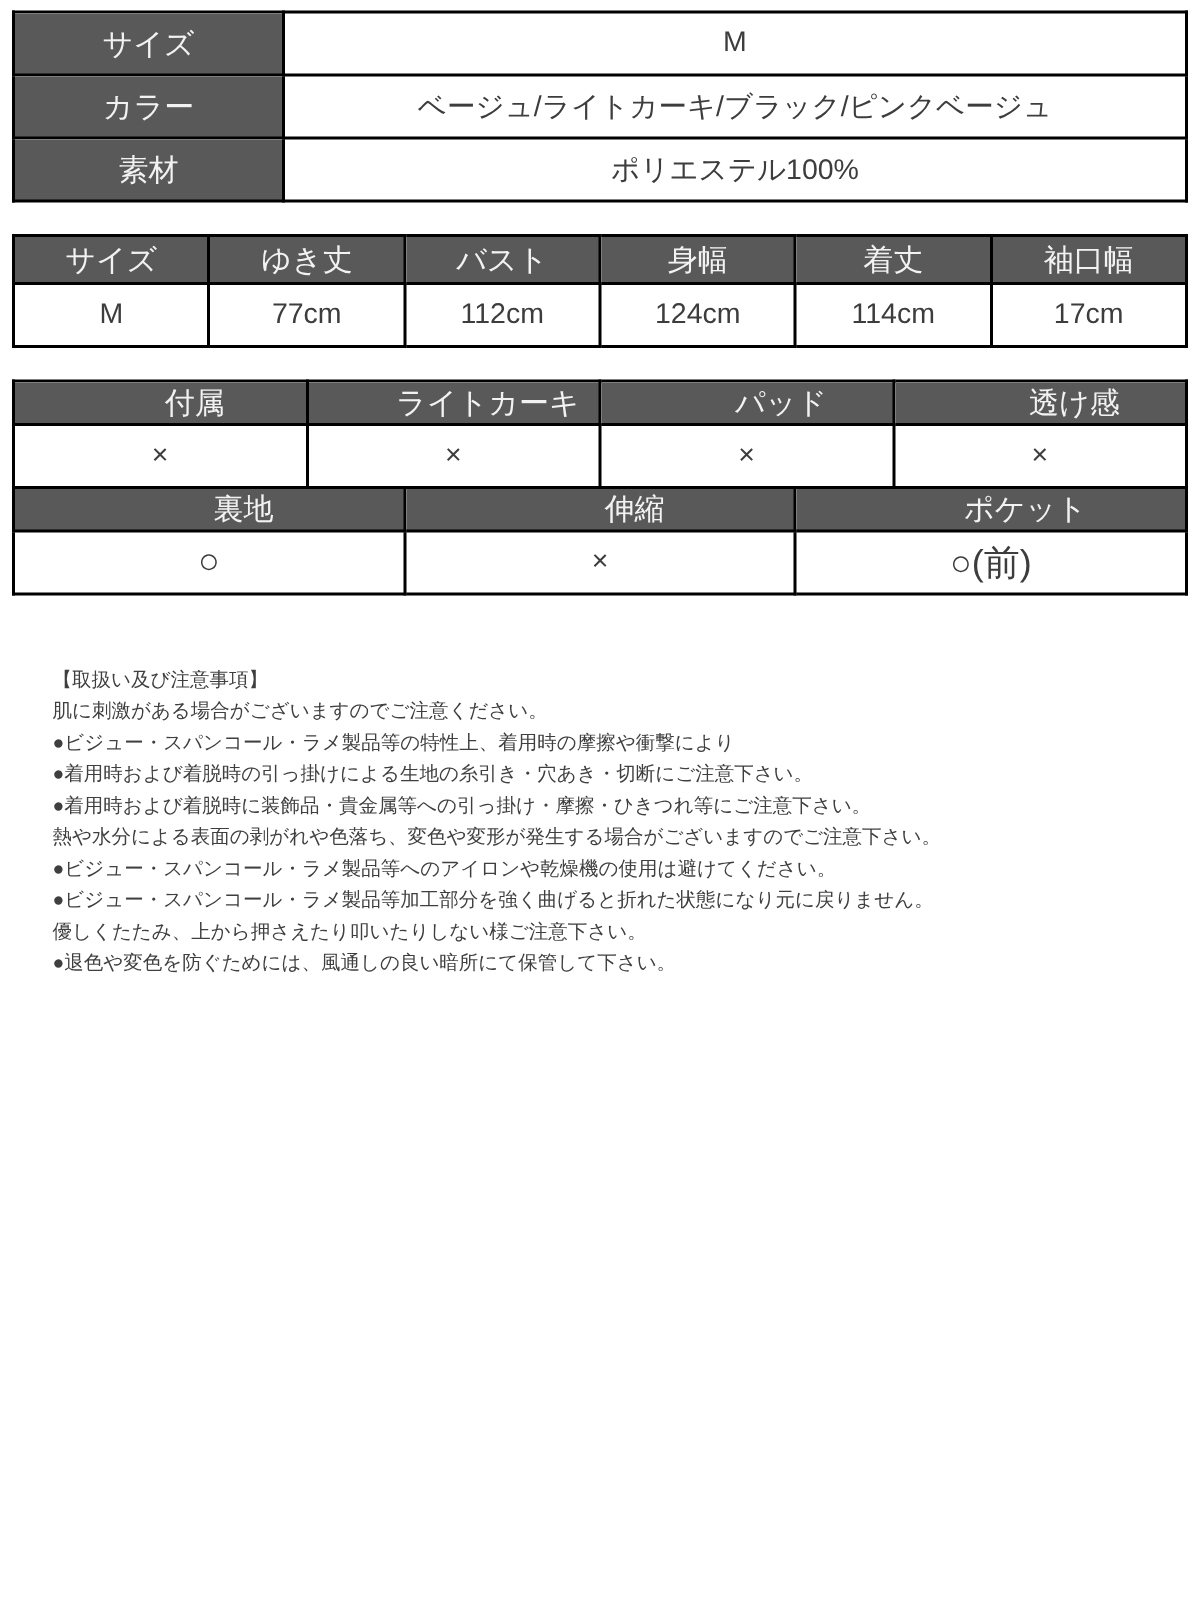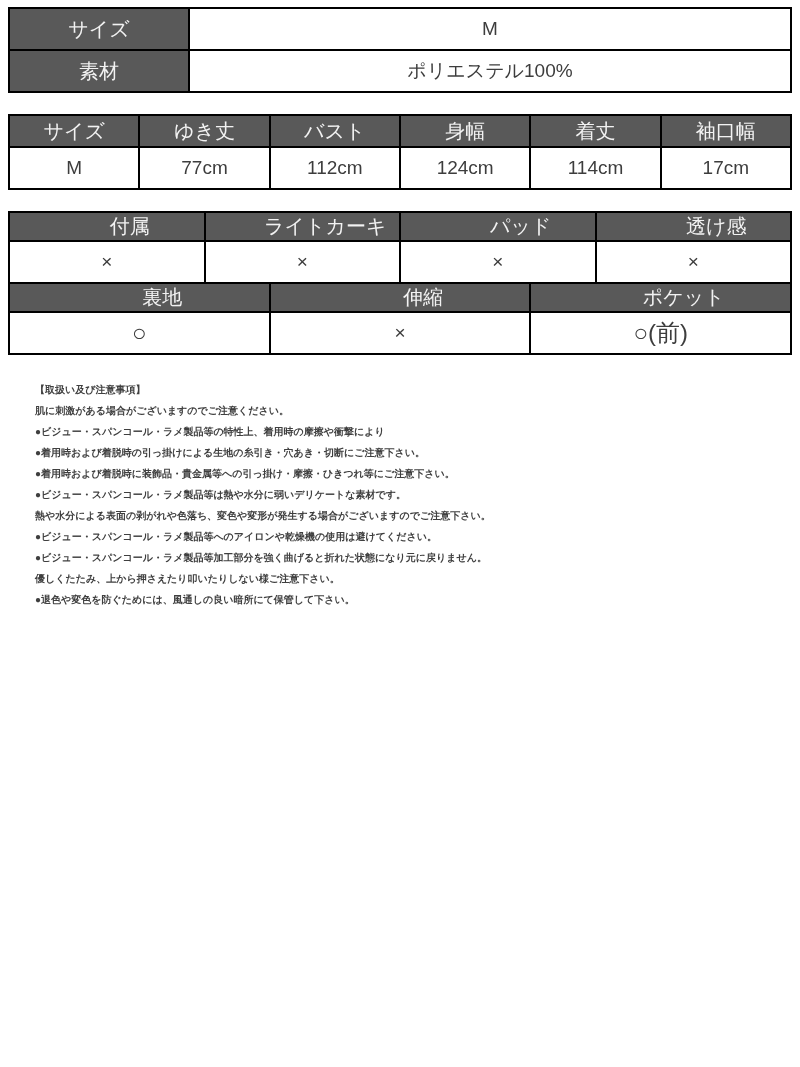--- a/index.html
+++ b/index.html
@@ -44,40 +44,43 @@
   .measure-table { margin-bottom: 21px; }
   .measure-table th { height: 32px; }
   .measure-table td { height: 42px; }
   
   .feature-table th { height: 29px; padding-left: 46px; }
   .feature-table td { height: 42px; }
   .feature-table.bottom { margin-top: -2px; }
   .circle-cell { font-size: 24px; }
   
   .notes {
-    margin-top: 24px;
+    margin-top: 45px;
     padding-left: 27px;
     padding-right: 10px;
     color: var(--note-text, #3f3f3f);
-    font-size: 10px;
+    font-size: 13px;
     line-height: 21px;
-    font-weight: bold;
   }
   .notes .note-line { white-space: nowrap; }
 </style>
 </head>
 <body>
 
 <div class="page">
 
   <table class="spec-table">
     <tbody>
       <tr>
         <th>サイズ</th>
         <td>M</td>
+      </tr>
+      <tr>
+        <th>カラー</th>
+        <td>ベージュ/ライトカーキ/ブラック/ピンクベージュ</td>
       </tr>
       <tr>
         <th>素材</th>
         <td>ポリエステル100%</td>
       </tr>
     </tbody>
   </table>
 
   <table class="measure-table">
     <tbody>
@@ -131,21 +134,20 @@
       </tr>
     </tbody>
   </table>
 
   <div class="notes">
     <div class="note-title">【取扱い及び注意事項】</div>
     <div class="note-line">肌に刺激がある場合がございますのでご注意ください。</div>
     <div class="note-line">●ビジュー・スパンコール・ラメ製品等の特性上、着用時の摩擦や衝撃により</div>
     <div class="note-line">●着用時および着脱時の引っ掛けによる生地の糸引き・穴あき・切断にご注意下さい。</div>
     <div class="note-line">●着用時および着脱時に装飾品・貴金属等への引っ掛け・摩擦・ひきつれ等にご注意下さい。</div>
-    <div class="note-line">●ビジュー・スパンコール・ラメ製品等は熱や水分に弱いデリケートな素材です。</div>
     <div class="note-line">熱や水分による表面の剥がれや色落ち、変色や変形が発生する場合がございますのでご注意下さい。</div>
     <div class="note-line">●ビジュー・スパンコール・ラメ製品等へのアイロンや乾燥機の使用は避けてください。</div>
     <div class="note-line">●ビジュー・スパンコール・ラメ製品等加工部分を強く曲げると折れた状態になり元に戻りません。</div>
     <div class="note-line">優しくたたみ、上から押さえたり叩いたりしない様ご注意下さい。</div>
     <div class="note-line">●退色や変色を防ぐためには、風通しの良い暗所にて保管して下さい。</div>
   </div>
 
 </div>
 
 </body></html>

